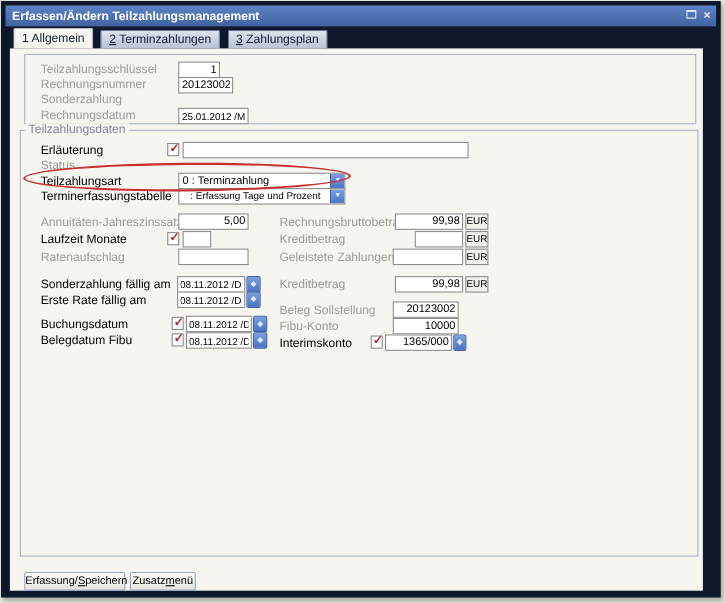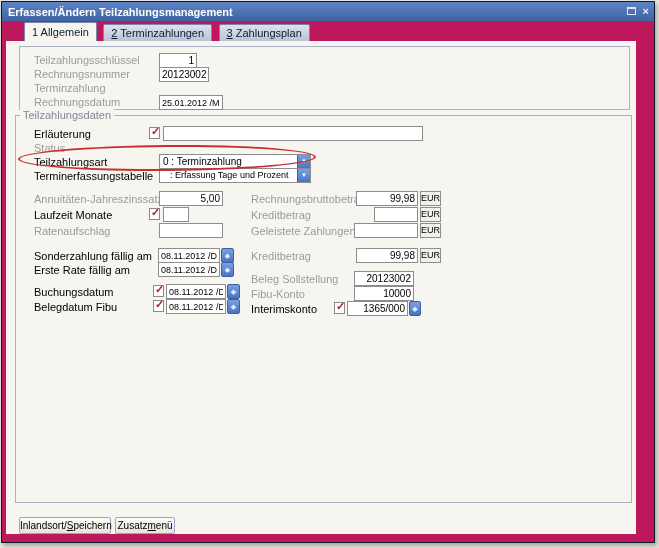--- a/index.html
+++ b/index.html
@@ -1,33 +1,33 @@
 <!DOCTYPE html>
 <html><head>
 <meta charset="utf-8">
 <style>
   * { margin:0; padding:0; box-sizing:border-box; }
   html,body { width:659px; height:548px; overflow:hidden; background:#e7e6de;
     font-family:"Liberation Sans", sans-serif; }
   .window { position:absolute; left:1px; top:1px; width:654px; height:542px;
-    border:1px solid #0f172a; background:#be185d; box-shadow:2px 3px 4px rgba(0,0,0,.28); }
+    border:4px solid #0f172a; background:#0f172a; box-shadow:2px 3px 4px rgba(0,0,0,.28); }
   .titlebar { position:absolute; left:0; top:0; right:0; height:19px;
     background:linear-gradient(#5d83c6,#3f649f); display:flex; align-items:center;
     justify-content:space-between; padding:0 5px 0 6px; }
   .title { color:#fff; font-size:11px; font-weight:bold; white-space:nowrap; }
   .wbtns { display:flex; align-items:center; gap:7px; }
   .wbtn { color:#e8edf8; font-size:11px; font-weight:bold; line-height:11px; cursor:default; }
   .rsq { display:inline-block; width:9px; height:8px; border:1px solid #dce4f2; border-top-width:2px; }
   .content { position:absolute; left:4px; top:19px; width:630px; height:513px; }
   .tabstrip { position:relative; height:20px; }
   .tab { position:relative; display:inline-block; margin-top:3px; margin-left:2px; height:17px;
     line-height:16px; padding:0 7px; background:linear-gradient(#dde2ee,#b9c3d8);
     border:1px solid #7588ad; border-bottom:none; border-radius:2px 2px 0 0;
     font-size:11px; color:#10192e; vertical-align:bottom; }
-  .tab.first { margin-left:18px; }
+  .tab.first { margin-left:3px; }
   .tab.active { margin-top:1px; height:19px; line-height:18px; background:#f6f5ef; z-index:3; }
   .u { text-decoration:underline; }
   .page { position:absolute; left:0; top:20px; width:630px; height:493px; background:#f6f5ef; }
   .groupbox { position:absolute; border:1px solid #a9b2c6; }
   .legend { position:absolute; font-size:11px; color:#84849c; background:#f6f5ef; padding:0 3px; white-space:nowrap; z-index:2; }
   .lbl { position:absolute; font-size:11px; color:#000; white-space:nowrap; line-height:13px; }
   .lbl.dis { color:#9b9b9b; }
   .txt { position:absolute; height:15px; border:1px solid #8d8d8d; background:#fff;
     font-family:"Liberation Sans", sans-serif; font-size:10px; padding:0 2px; color:#000; }
   .rt { text-align:right; }
@@ -77,21 +77,21 @@
     <div class="page">
 
       <div class="groupbox" style="left:13px;top:5px;width:611px;height:64px"></div>
 
       <div class="lbl dis" style="left:28px;top:13px">Teilzahlungsschlüssel</div>
       <input class="txt rt" readonly="" style="left: 153px; top: 12px; width: 38px;" value="1">
 
       <div class="lbl dis" style="left:28px;top:27px">Rechnungsnummer</div>
       <input class="txt rt" readonly="" style="left: 153px; top: 26px; width: 50px;" value="20123002">
 
-      <div class="lbl dis" style="left:28px;top:41px">Terminzahlung</div>
+      <div class="lbl dis" style="left:28px;top:41px">Sonderzahlung</div>
 
       <div class="lbl dis" style="left:28px;top:55px">Rechnungsdatum</div>
       <input class="txt ctr sm" readonly="" style="left: 153px; top: 54px; width: 64px;" value="25.01.2012 /Mi">
 
       <div class="groupbox" style="left:9px;top:74px;width:617px;height:388px"></div>
       <div class="legend" style="left:14px;top:68px">Teilzahlungsdaten</div>
 
       <div class="lbl" style="left:28px;top:87px">Erläuterung</div>
       <span class="chk" style="left:143px;top:86px">
           <span class="mark">✓</span>
@@ -170,21 +170,21 @@
       <input class="txt rt" readonly="" style="left: 348px; top: 245px; width: 60px;" value="10000">
 
       <div class="lbl" style="left:245px;top:262px">Interimskonto</div>
       <span class="chk" style="left:328px;top:261px">
           <span class="mark">✓</span>
         </span>
       <input class="txt rt" readonly="" style="left: 341px; top: 260px; width: 61px;" value="1365/000">
       <span class="spin" style="left:403px;top:260px;width:12px">◆</span>
 
       <div class="btn" style="left:13px;top:476px;width:92px">
-        <span>Inlandsort/</span><span class="u">S</span><span>peichern</span>
+        <span>Erfassung/</span><span class="u">S</span><span>peichern</span>
       </div>
       <div class="btn" style="left:109px;top:476px;width:60px">
         <span>Zusatz</span><span class="u">m</span><span>enü</span>
       </div>
 
     </div>
   </div>
 </div>
 
 </body></html>

